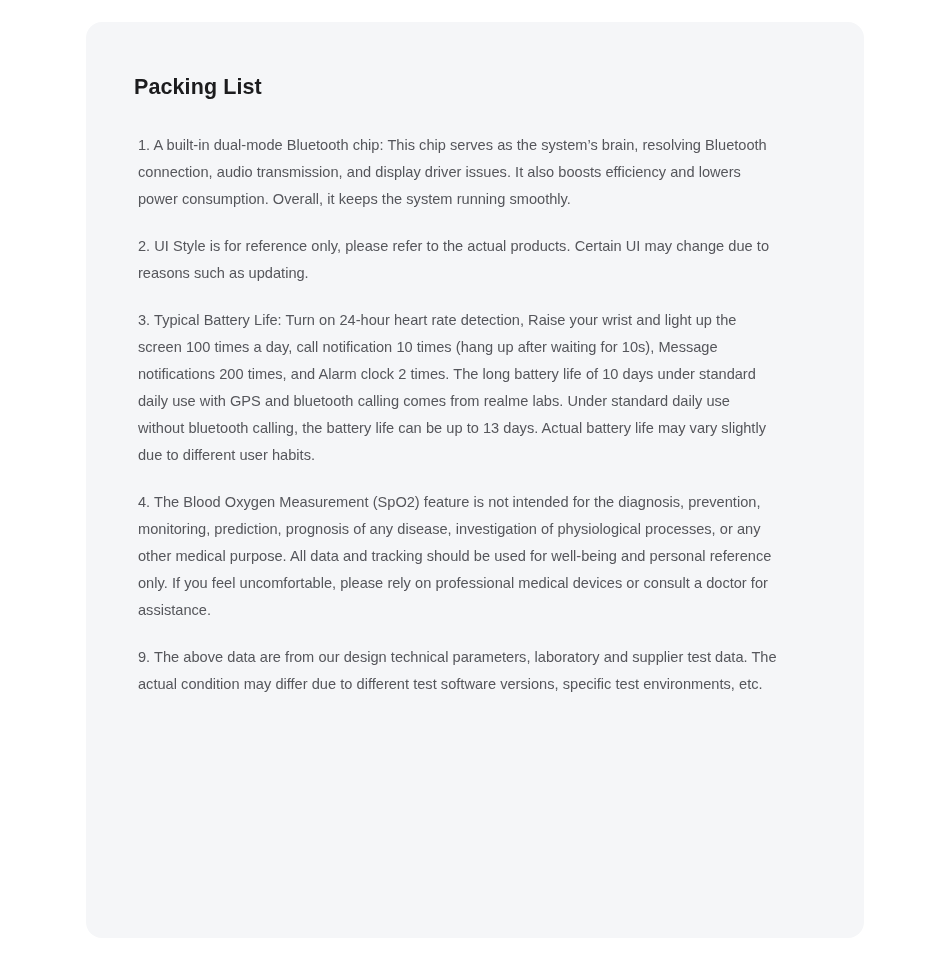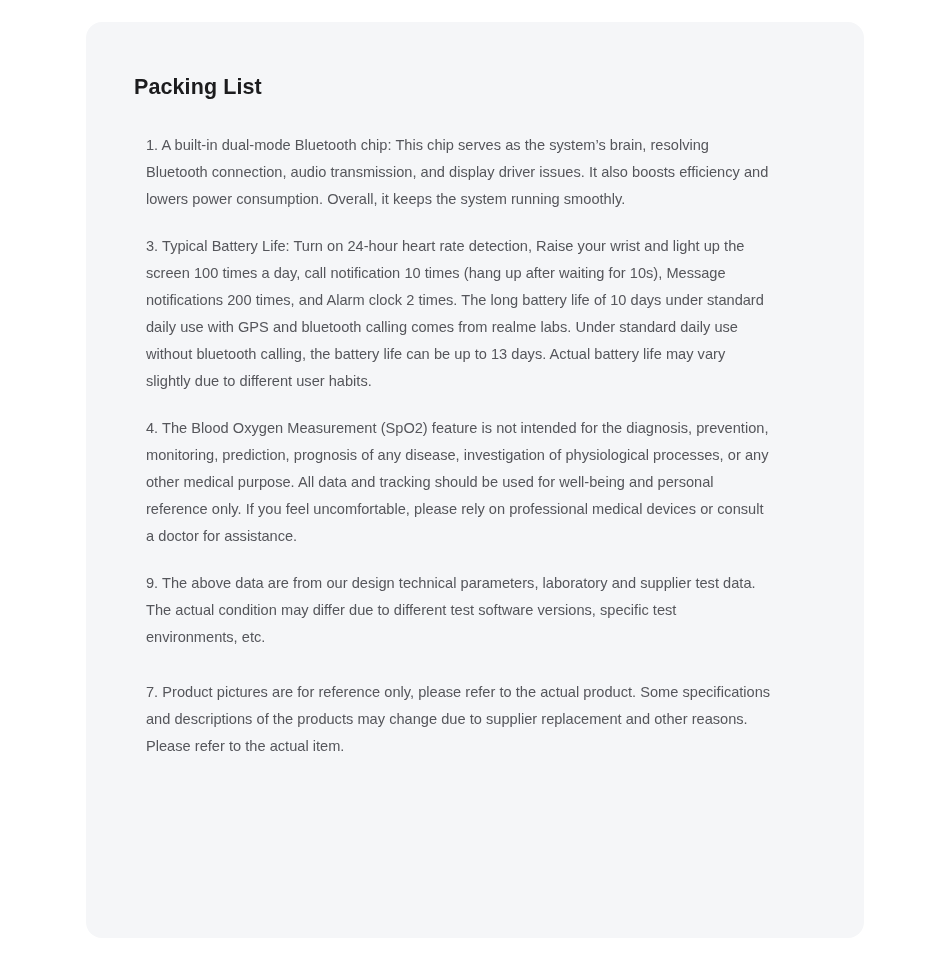--- a/index.html
+++ b/index.html
@@ -48,21 +48,21 @@
     font-weight: bold;
     color: #1c1c1e;
     letter-spacing: 0.1px;
     line-height: 30px;
     margin: 0 0 0 0;
     padding: 0;
   }
 
   .notes-list {
     list-style: none;
-    margin: 12px;
+    margin: 4px;
     padding: 0;
     margin-top: 30px;
   }
 
   .note-item {
     font-size: 14.6px;
     line-height: 27px;
     color: #55565b;
     margin: 0 0 20px 0;
     padding: 0;
@@ -84,22 +84,22 @@
 
 <div class="page">
 
   <section class="info-card">
     <div class="card-inner">
 
       <h1 class="card-title">Packing List</h1>
 
       <ul class="notes-list">
         <li class="note-item">1. A built-in dual-mode Bluetooth chip: This chip serves as the system’s brain, resolving Bluetooth connection, audio transmission, and display driver issues. It also boosts efficiency and lowers power consumption. Overall, it keeps the system running smoothly.</li>
+        <li class="note-item">2. UI Style is for reference only, please refer to the actual products. Certain UI may change due to reasons such as updating.</li>
         <li class="note-item">3. Typical Battery Life: Turn on 24-hour heart rate detection, Raise your wrist and light up the screen 100 times a day, call notification 10 times (hang up after waiting for 10s), Message notifications 200 times, and Alarm clock 2 times. The long battery life of 10 days under standard daily use with GPS and bluetooth calling comes from realme labs. Under standard daily use without bluetooth calling, the battery life can be up to 13 days. Actual battery life may vary slightly due to different user habits.</li>
         <li class="note-item">4. The Blood Oxygen Measurement (SpO2) feature is not intended for the diagnosis, prevention, monitoring, prediction, prognosis of any disease, investigation of physiological processes, or any other medical purpose. All data and tracking should be used for well-being and personal reference only. If you feel uncomfortable, please rely on professional medical devices or consult a doctor for assistance.</li>
         <li class="note-item gap-lg">9. The above data are from our design technical parameters, laboratory and supplier test data. The actual condition may differ due to different test software versions, specific test environments, etc.</li>
-        <li class="note-item gap-lg">7. Product pictures are for reference only, please refer to the actual product. Some specifications and descriptions of the products may change due to supplier replacement and other reasons. Please refer to the actual item.</li>
       </ul>
 
     </div>
   </section>
 
 </div>
 
 </body></html>

